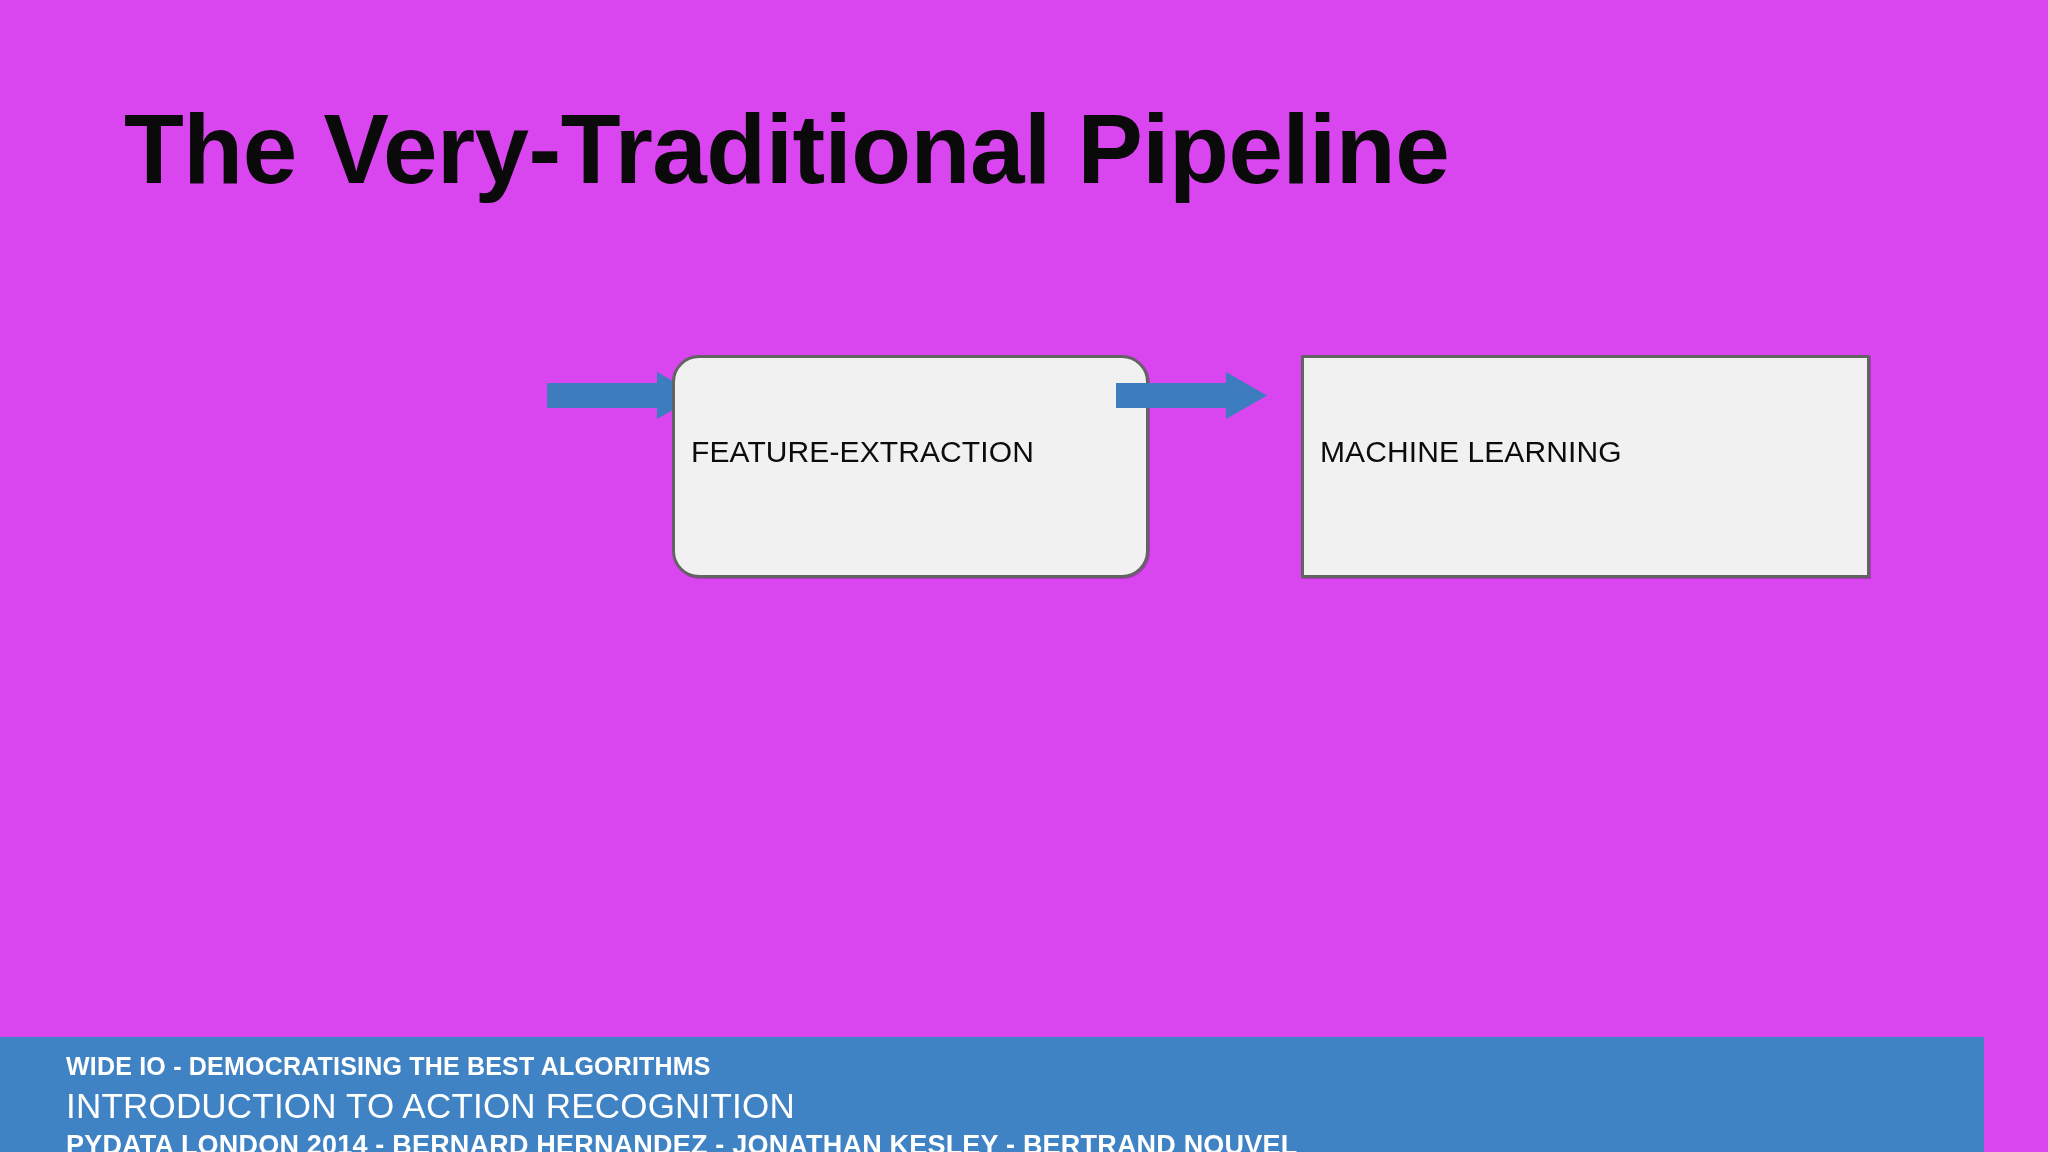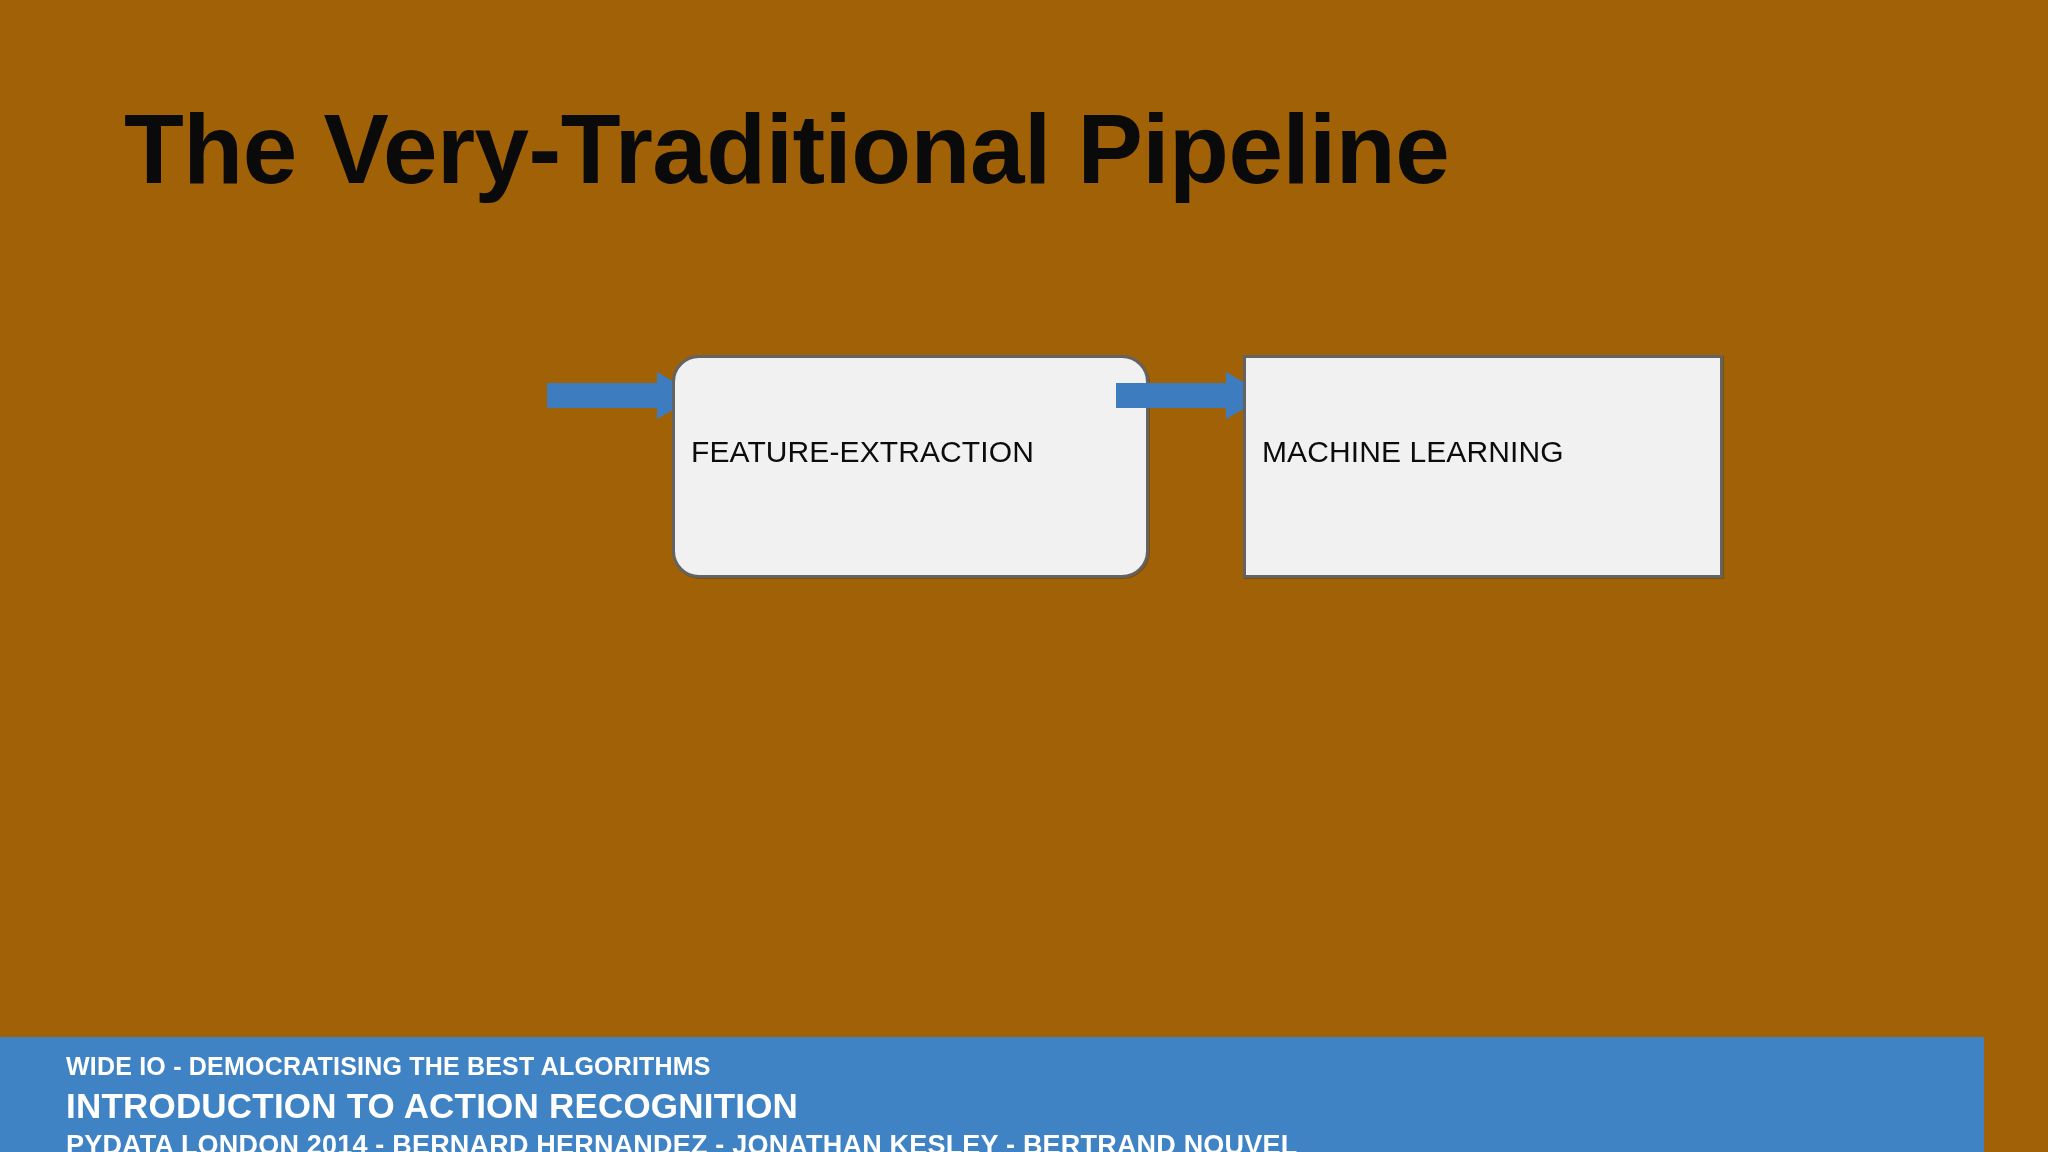--- a/index.html
+++ b/index.html
@@ -8,21 +8,21 @@
     padding: 0;
     background: #ffffff;
   }
   body {
     font-family: "Liberation Sans", sans-serif;
   }
   #slide {
     position: relative;
     width: 2048px;
     height: 1152px;
-    background: #a16207;
+    background: #d946ef;
     overflow: hidden;
   }
 
   
   #slide-title {
     position: absolute;
     left: 124px;
     top: 98px;
     width: 1700px;
     font-size: 98px;
@@ -57,21 +57,21 @@
     top: 77px;
     font-size: 30px;
     font-weight: normal;
     color: #0c0c0c;
     white-space: nowrap;
     letter-spacing: 0.1px;
   }
 
   #box-raw-data        { left: 103px;  width: 471px; }
   #box-feature-extract { left: 672px;  width: 477px; border-radius: 27px; }
-  #box-machine-learn   { left: 1243px; width: 480px; }
+  #box-machine-learn   { left: 1301px; width: 569px; }
 
   .pipe-arrow {
     position: absolute;
     top: 372px;
     width: 151px;
     height: 47px;
   }
   #arrow-1 { left: 547px; }
   #arrow-2 { left: 1116px; }
 
@@ -92,21 +92,21 @@
     font-weight: bold;
     color: #ffffff;
     letter-spacing: 0.2px;
     white-space: nowrap;
   }
   #footer-line-talk {
     position: absolute;
     left: 66px;
     top: 49px;
     font-size: 35px;
-    font-weight: bold;
+    font-weight: normal;
     color: #ffffff;
     letter-spacing: 0.2px;
     white-space: nowrap;
   }
   #footer-line-event {
     position: absolute;
     left: 66px;
     top: 93px;
     font-size: 27px;
     font-weight: bold;

